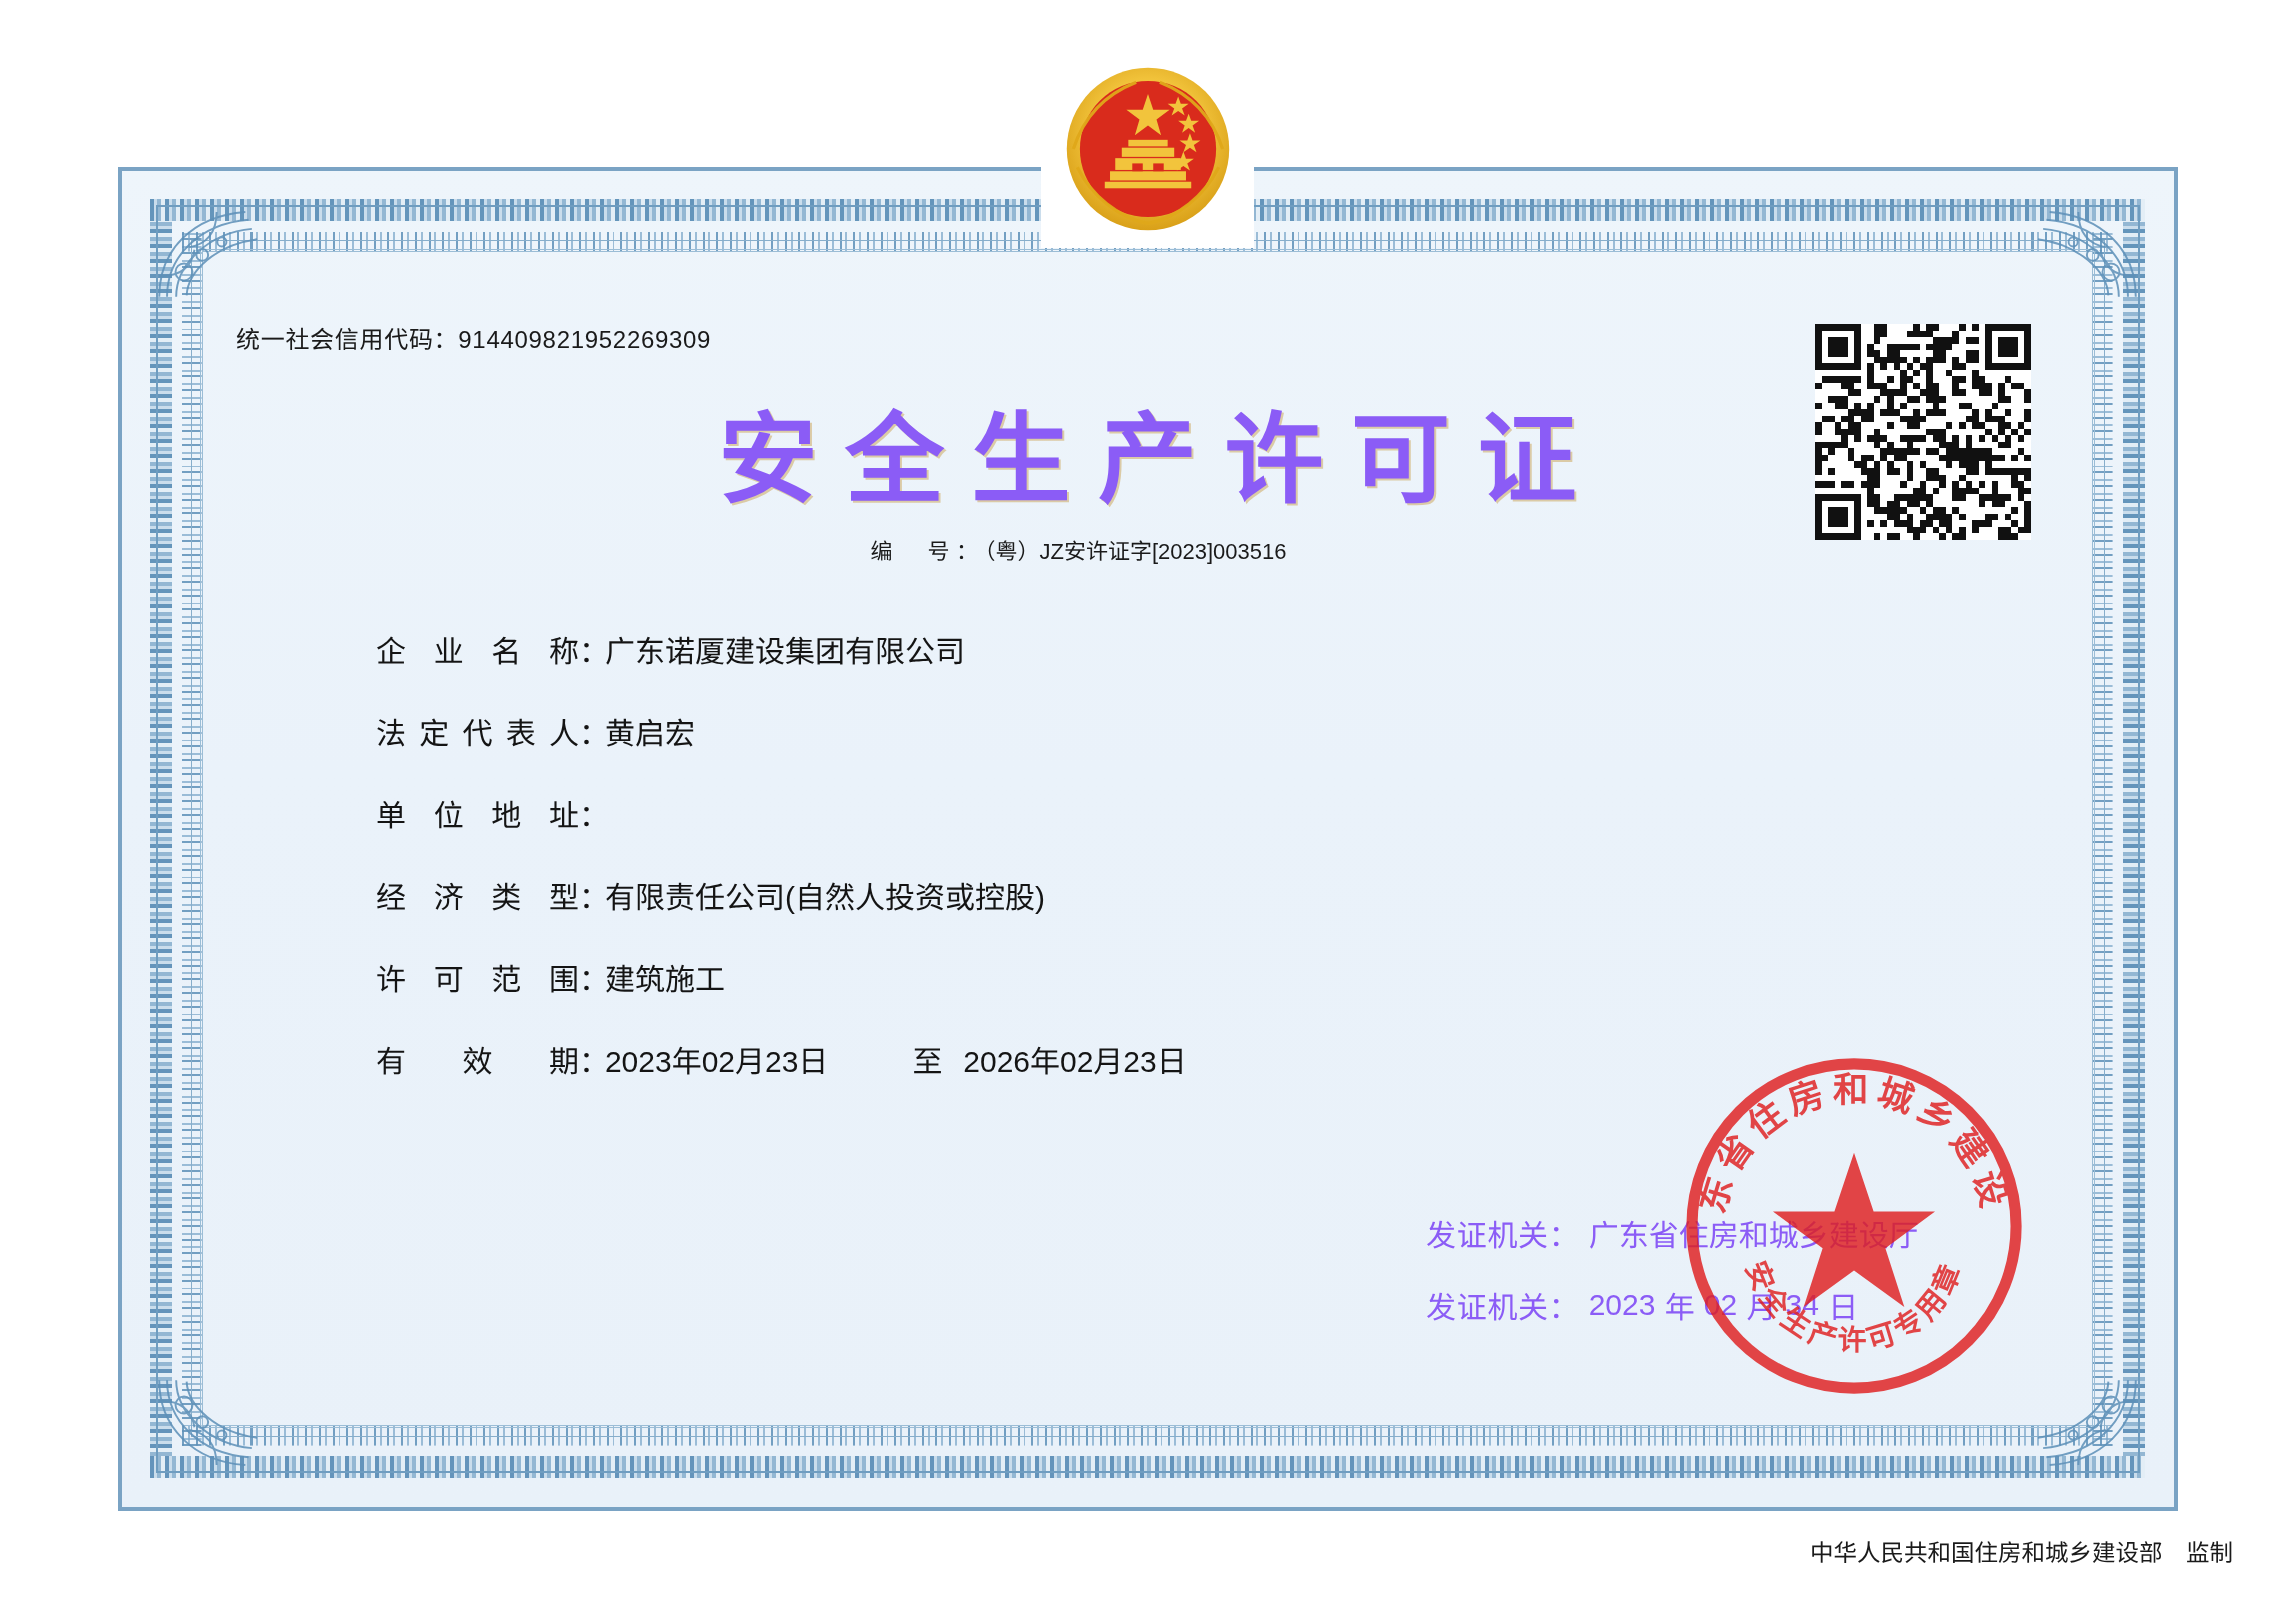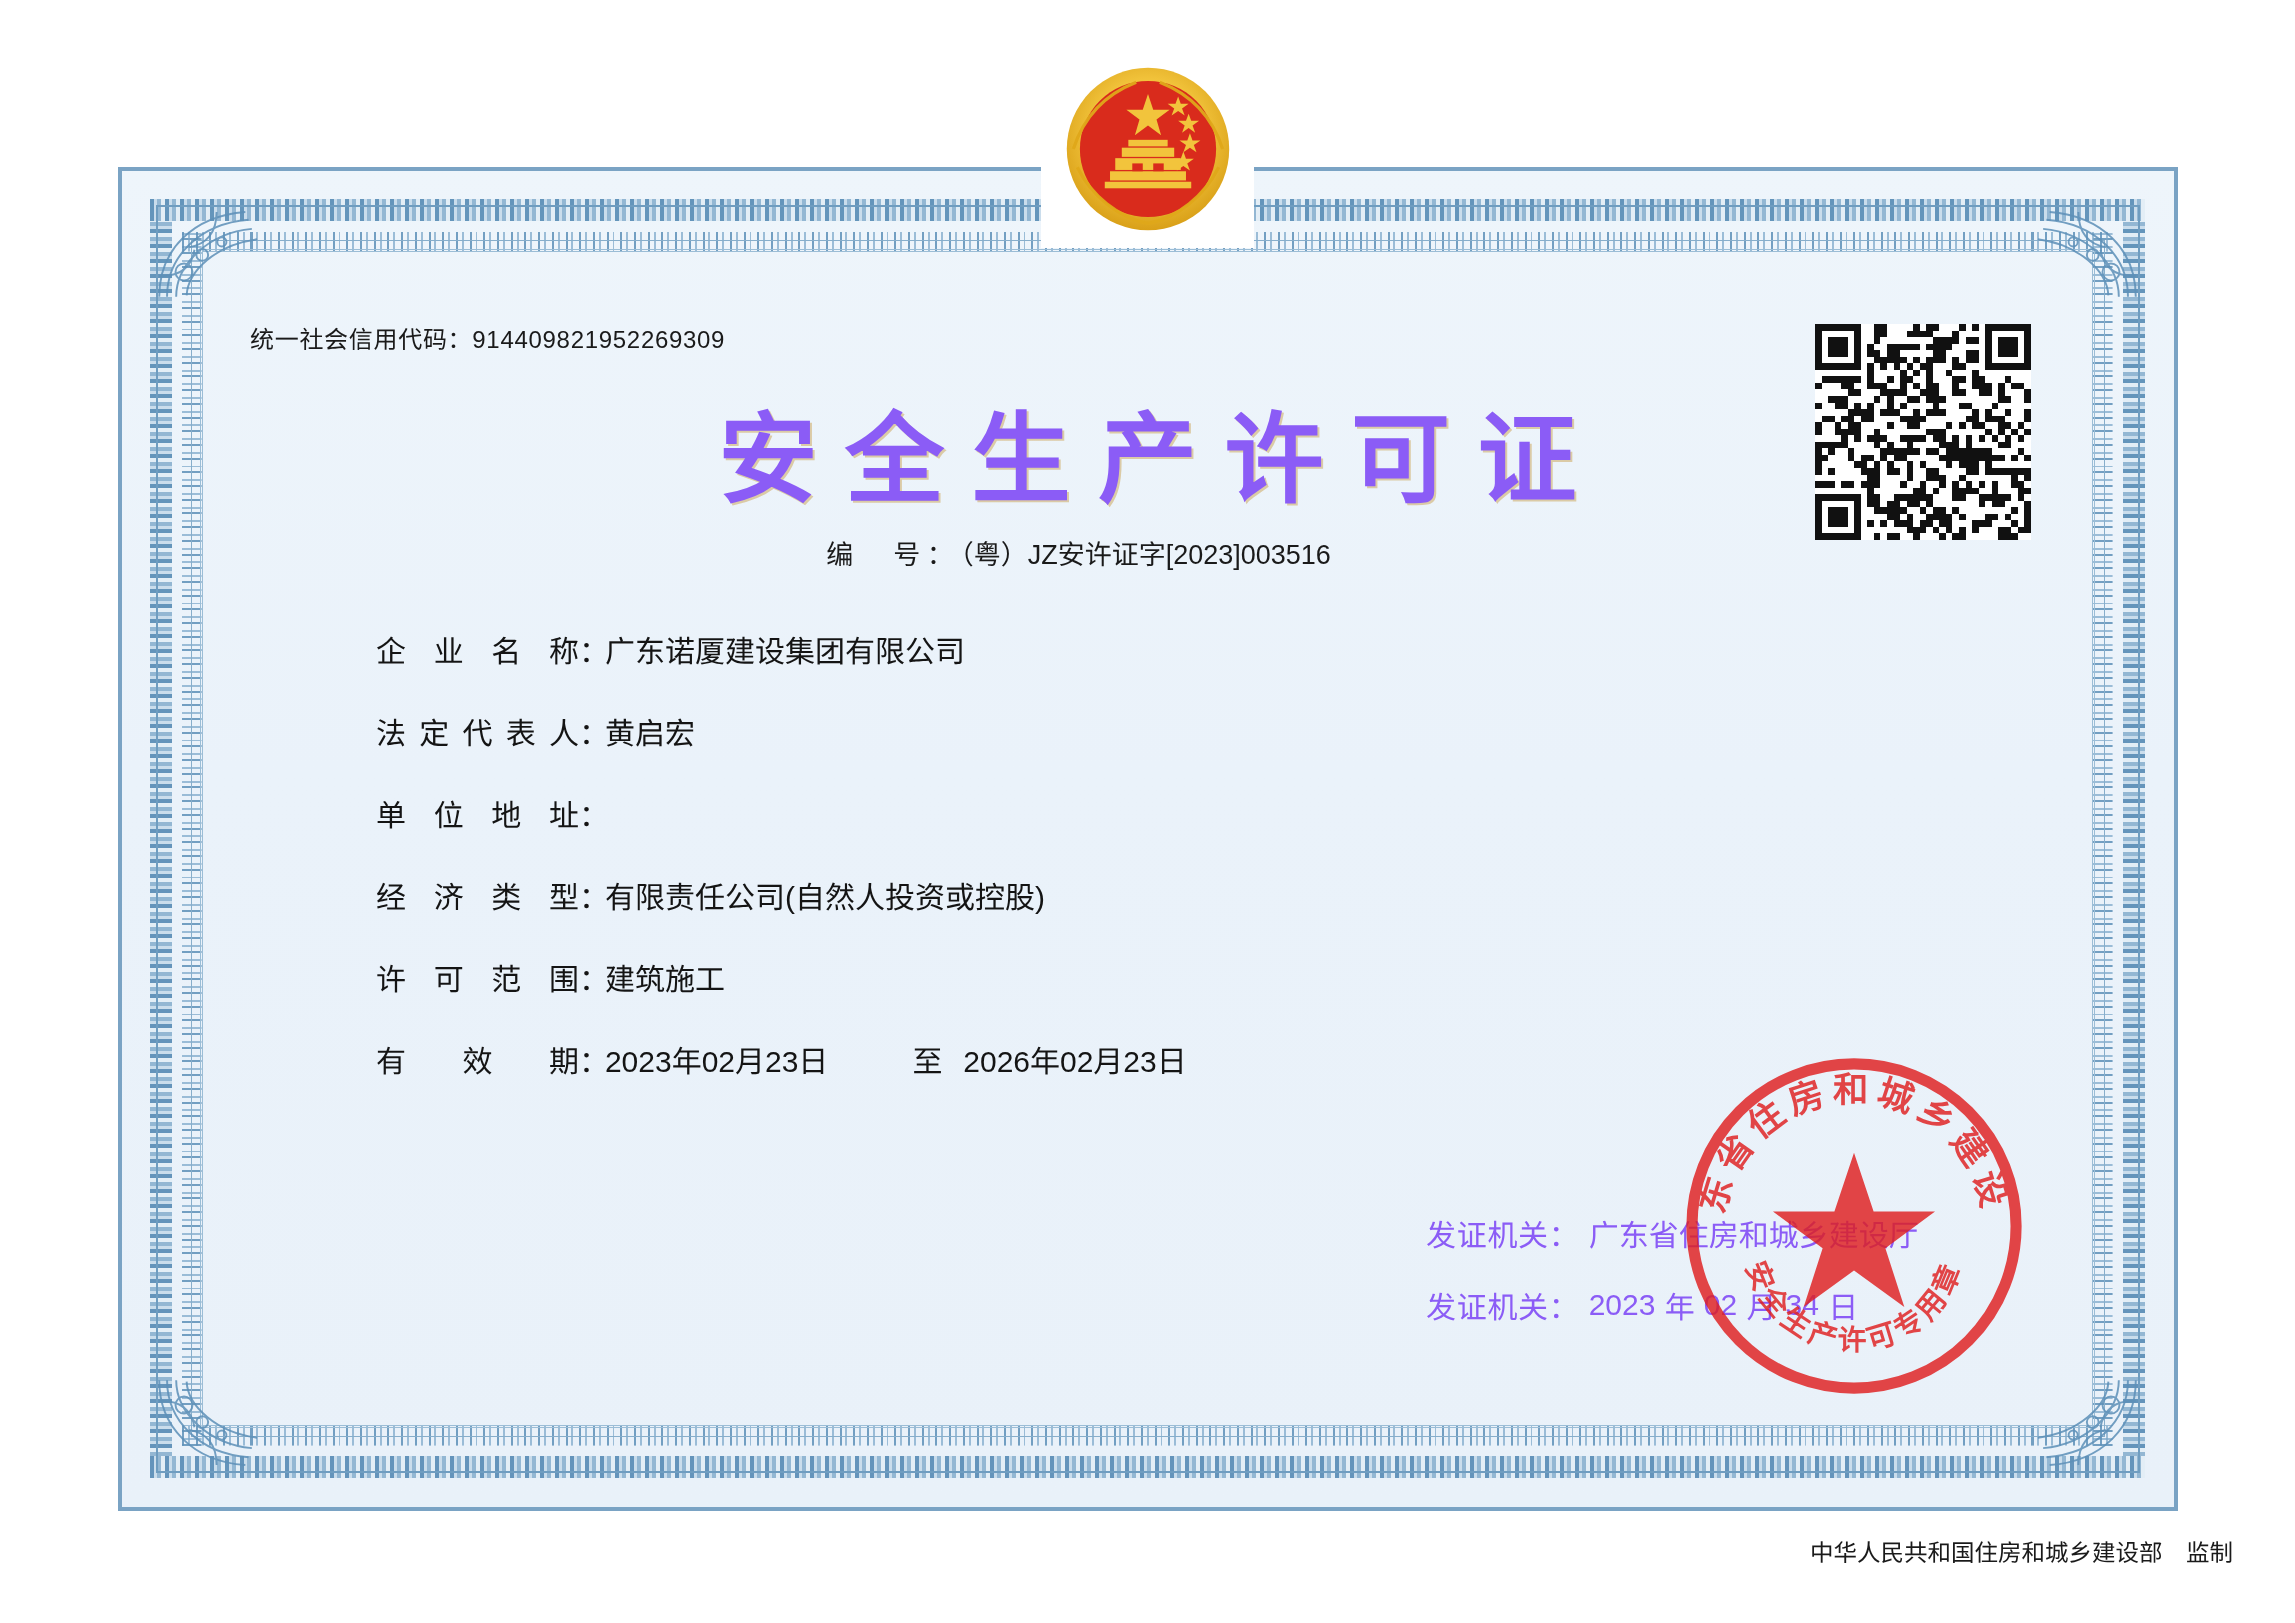--- a/index.html
+++ b/index.html
@@ -138,21 +138,21 @@
     top: 52px;
     width: 213px;
     height: 196px;
     background: #ffffff;
     z-index: 8;
   }
 
   
   .credit-code {
     position: absolute;
-    left: 250px;
+    left: 236px;
     top: 320px;
     font-size: 24px;
     color: #1a1a1a;
     letter-spacing: 0.7px;
     white-space: nowrap;
     font-family: "Liberation Sans", "DejaVu Sans", sans-serif;
   }
 
   .qr {
     position: absolute;
@@ -178,21 +178,21 @@
     font-family: "Liberation Sans", "DejaVu Sans", sans-serif;
     text-shadow: 2px 2px 0 rgba(190,125,10,.35);
   }
 
   .cert-number {
     position: absolute;
     left: 0;
     top: 533px;
     width: 2157px;
     text-align: center;
-    font-size: 27px;
+    font-size: 22px;
     color: #1a1a1a;
     font-family: "Liberation Sans", "DejaVu Sans", sans-serif;
   }
   .cert-number .num-label { letter-spacing: 6.5px; }
 
   .fields {
     position: absolute;
     left: 376px;
     top: 608px;
     width: 1570px;

